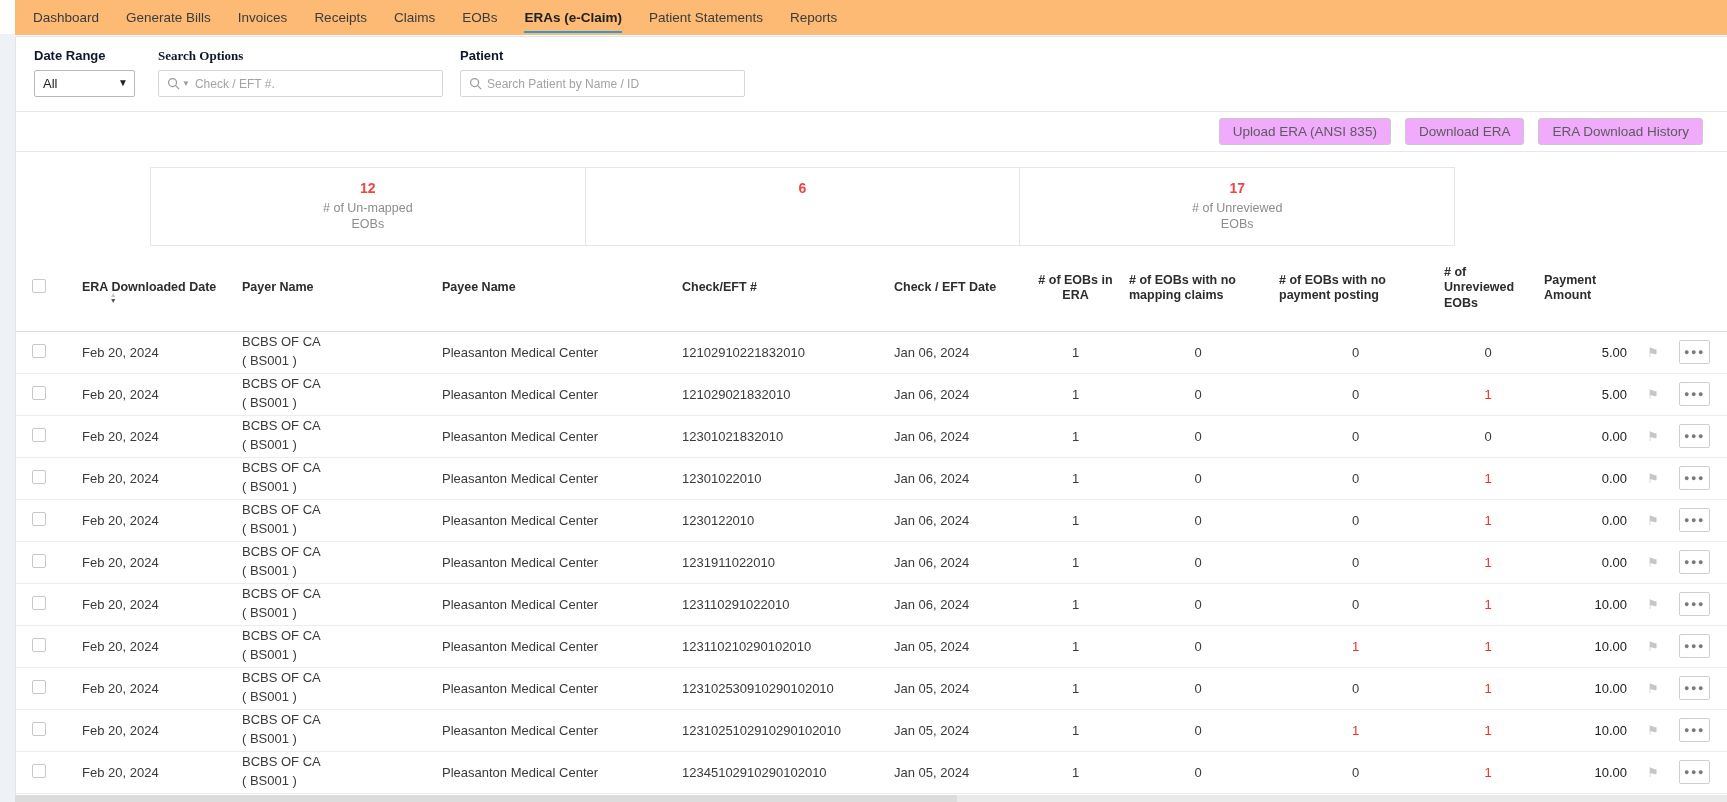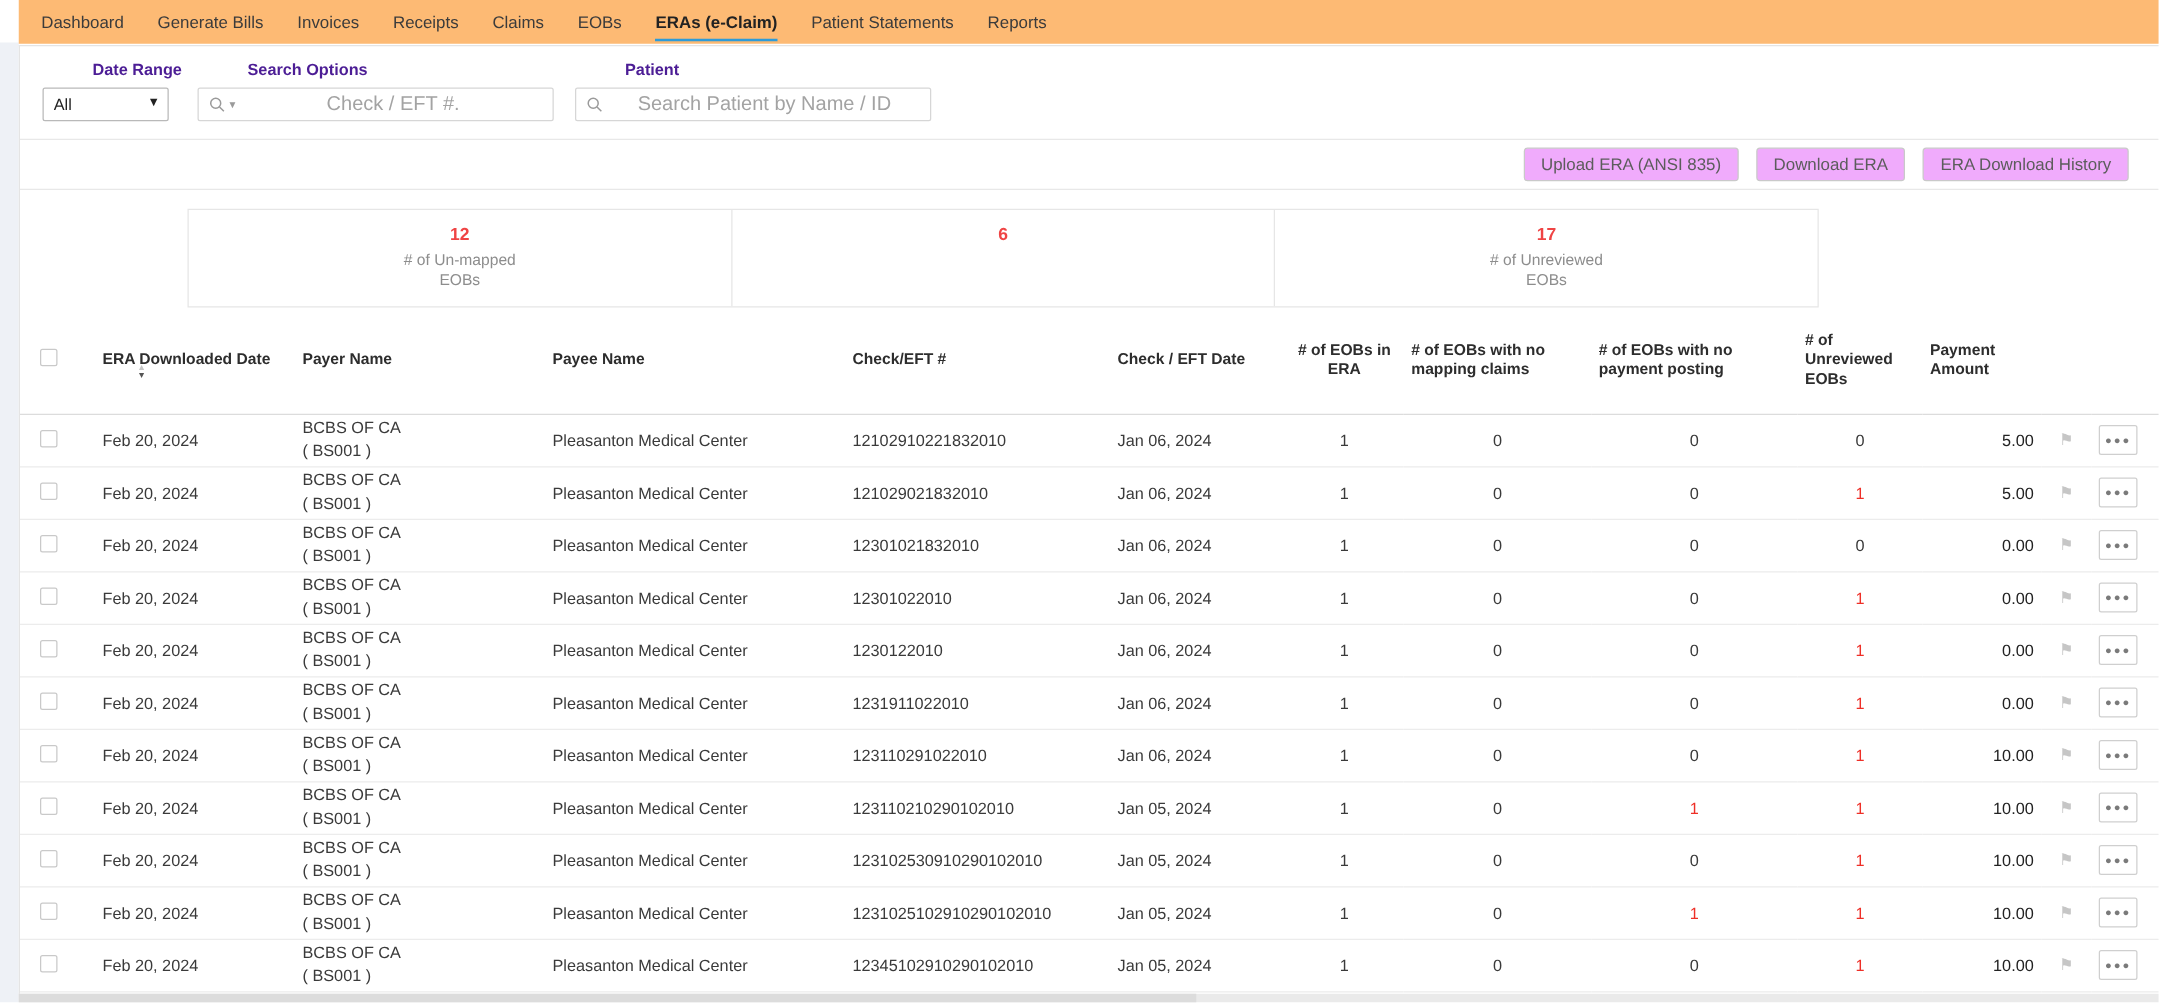--- a/index.html
+++ b/index.html
@@ -16,31 +16,31 @@
   .tab { font-size:13.5px; color:#3b3b3b; text-decoration:none; cursor:pointer;
     padding:8px 0 6px 0; border-bottom:2px solid transparent; white-space:nowrap; }
   .tab.active { font-weight:bold; color:#222; border-bottom:2px solid #2e9bd8; }
 
   
   .content-panel { position:absolute; left:15px; top:36px; right:0; bottom:7px;
     background:#fff; border-top:1px solid #e4e4e4; border-left:1px solid #e4e4e4; overflow:hidden; }
 
   
   .filters { height:75px; border-bottom:1px solid #e8e8e8; position:relative; }
-  .f-label { position:absolute; top:11px; font-size:13px; font-weight:600; color:#4c1d95;margin-left:40px; }
-  .lbl-date { left:18px; } .lbl-search { left:142px; } .lbl-patient { left:444px; }
+  .f-label { position:absolute; top:11px; font-size:13px; font-weight:600; color:#0f172a; }
+  .lbl-date { left:18px; } .lbl-search { left:142px;font-family:Liberation Serif, serif; } .lbl-patient { left:444px; }
   .select-wrap { position:absolute; left:18px; top:33px; width:101px; height:27px; }
   .select-wrap select { width:100%; height:100%; border:1px solid #b9b9b9; border-radius:2px;
     background:#fff; font-size:13px; color:#222; padding:0 20px 0 8px;
     -webkit-appearance:none; appearance:none; font-family:inherit; }
   .select-wrap .caret { position:absolute; right:7px; top:7px; font-size:10px; color:#222; pointer-events:none; }
   .inp { position:absolute; top:33px; height:27px; border:1px solid #d6d6d6; border-radius:2px;
     display:flex; align-items:center; padding:0 8px; gap:5px; background:#fff; }
   .inp-search { left:142px; width:285px; } .inp-patient { left:444px; width:285px; }
-  .inp input { border:none; outline:none; flex:1; font-size:16px; color:#333; font-family:inherit;text-align:center; }
+  .inp input { border:none; outline:none; flex:1; font-size:12px; color:#333; font-family:inherit; }
   .inp input::placeholder { color:#a3a3a3; }
   .mini-caret { font-size:8px; color:#9a9a9a; margin-left:-3px; }
 
   
   .actions-row { height:40px; border-bottom:1px solid #e8e8e8; display:flex;
     align-items:center; justify-content:flex-end; gap:14px; padding-right:24px; }
   .btn { background:#f0abfc; border:1px solid #c9c9c9; border-radius:3px; color:#5c5c5c;
     font-size:13.5px; padding:5px 13px; cursor:pointer; font-family:inherit; white-space:nowrap; }
 
   

